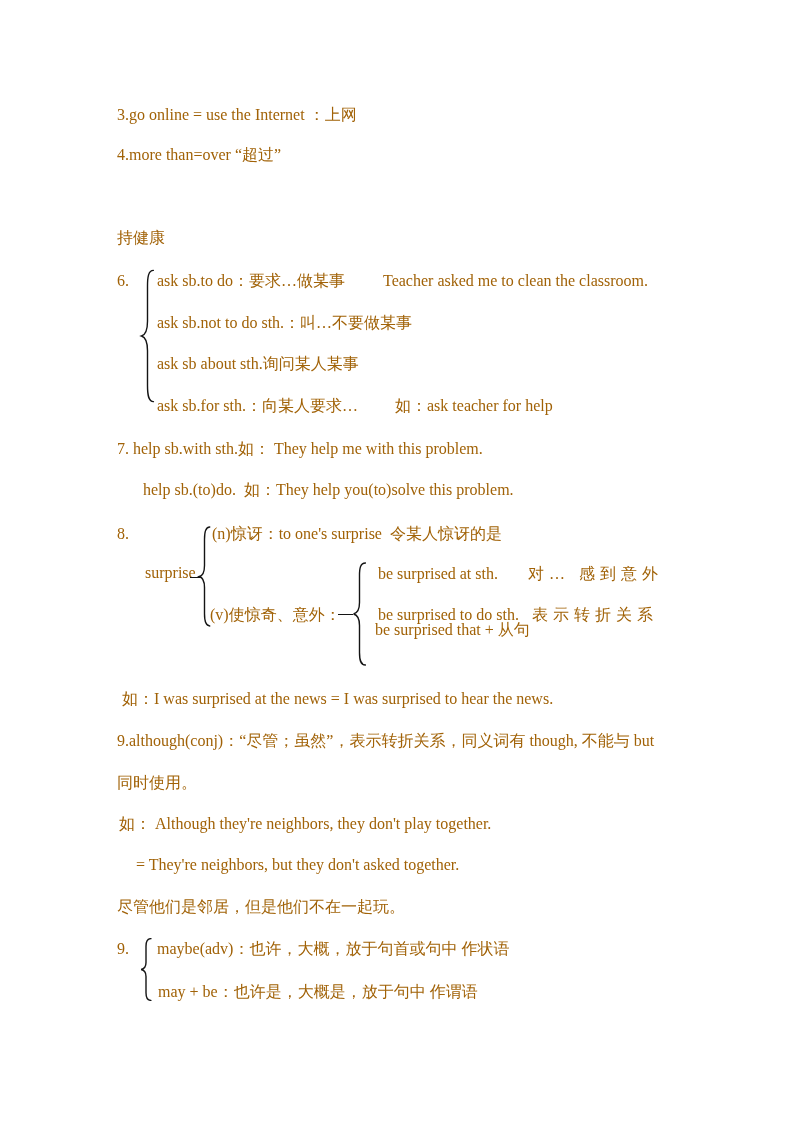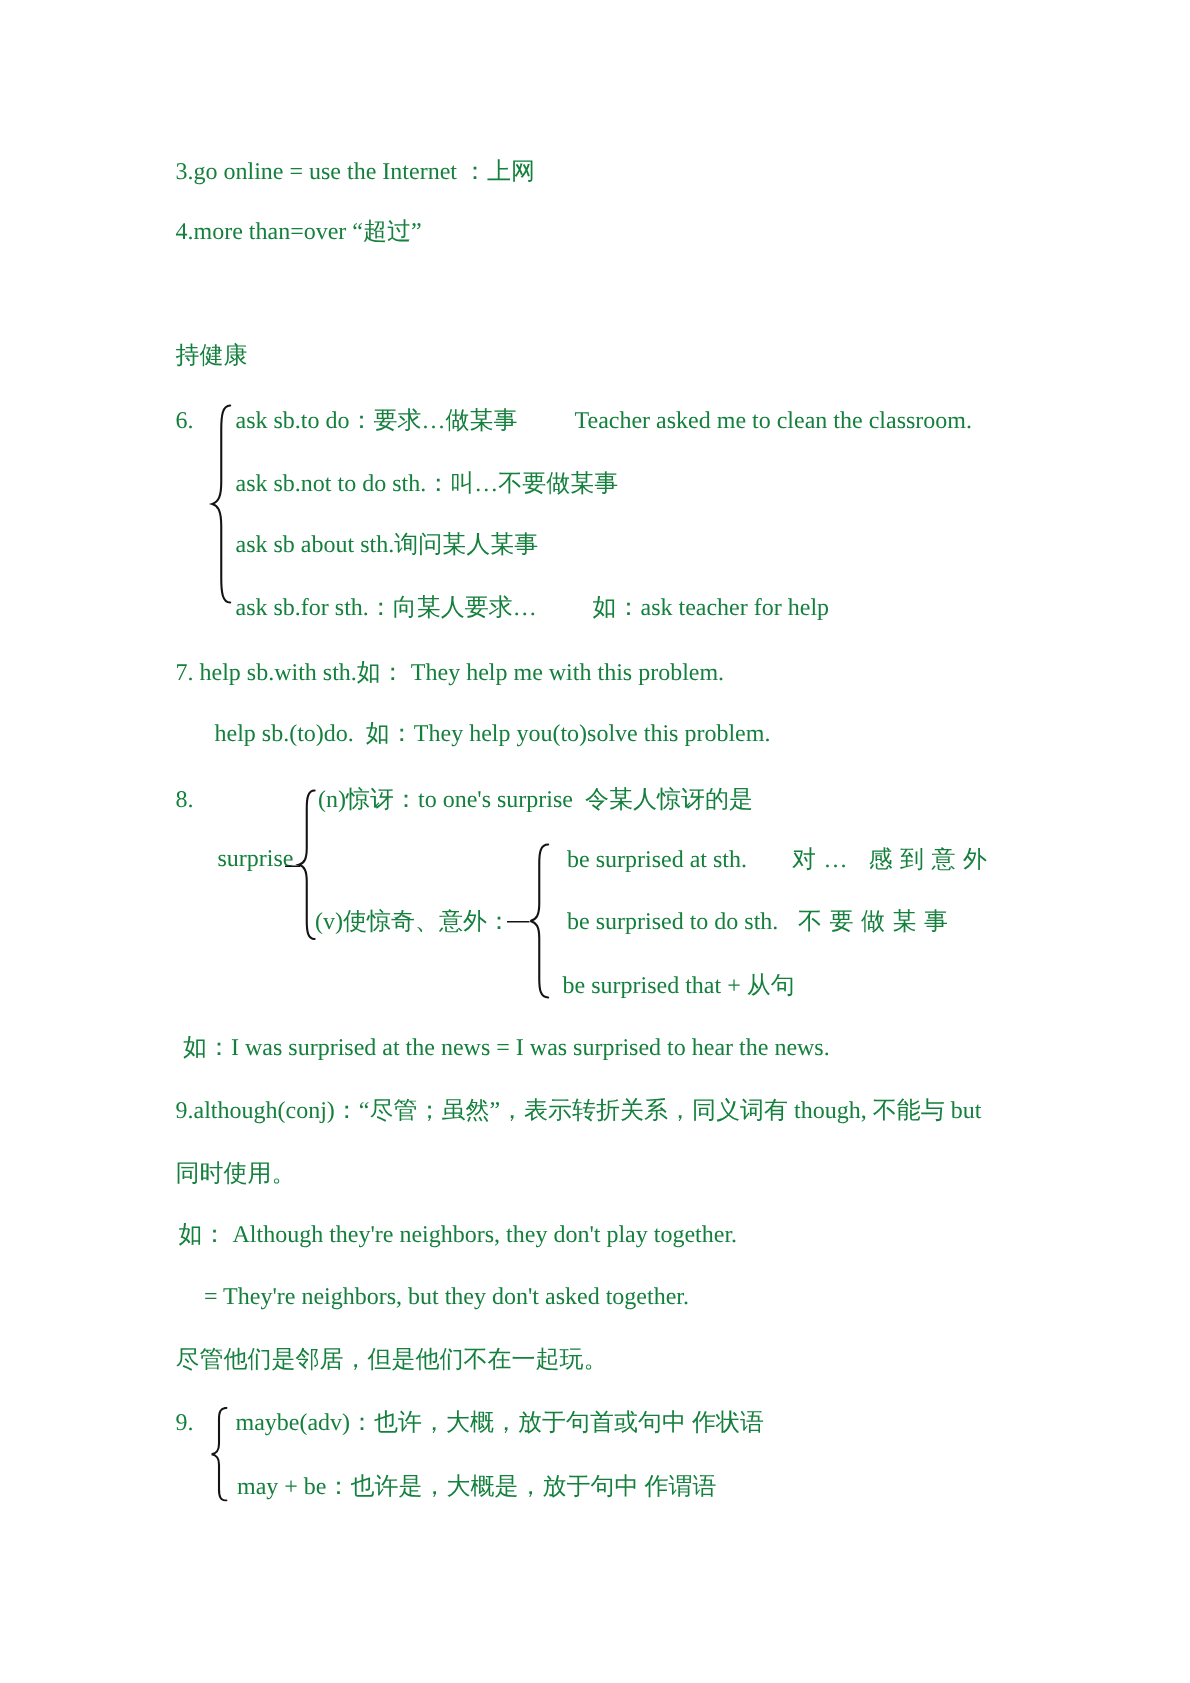--- a/index.html
+++ b/index.html
@@ -3,21 +3,21 @@
 <meta charset="utf-8">
 <style>
   html,body{margin:0;padding:0;background:#ffffff;}
   .page{
     position:relative;
     width:793px;
     height:1122px;
     background:#ffffff;
     font-family:"Liberation Serif","DejaVu Serif",serif;
     font-size:16px;
-    color:#15803d;
+    color:#a16207;
     overflow:hidden;
   }
   .line{
     position:absolute;
     white-space:pre;
     line-height:20px;
   }
   .brace{position:absolute;display:block;}
   .connector{position:absolute;border-top:1.5px solid #141414;height:0;}
   .ls5{letter-spacing:5px;}
@@ -53,22 +53,22 @@
   </svg>
   <div class="line" style="left:212px;top:524px">(n)惊讶：to one's surprise  令某人惊讶的是</div>
   <div class="line" style="left:210px;top:605px">(v)使惊奇、意外：</div>
   <div class="connector" style="left:338px;top:614px;width:15px"></div>
   <svg class="brace" style="left:351px;top:562px;width:17px;height:104px" viewBox="0 0 20 100" preserveAspectRatio="none">
     <path d="M17 1 C11 1 10 6 10 13 L10 39 C10 46 8 49 3 50 C8 51 10 54 10 61 L10 87 C10 94 11 99 17 99" fill="none" stroke="#141414" stroke-width="1.4" vector-effect="non-scaling-stroke" stroke-linecap="round"></path>
   </svg>
   <div class="line" style="left:378px;top:564px">be surprised at sth.</div>
   <div class="line ls5" style="left:528px;top:564px">对… 感到意外</div>
   <div class="line" style="left:378px;top:605px">be surprised to do sth.</div>
-  <div class="line ls5" style="left:532px;top:605px">不要做某事</div>
-  <div class="line" style="left:375px;top:648px">be surprised that + 从句</div>
+  <div class="line ls5" style="left:532px;top:605px">表示转折关系</div>
+  <div class="line" style="left:375px;top:620px">be surprised that + 从句</div>
   <div class="line" style="left:122px;top:689px">如：I was surprised at the news = I was surprised to hear the news.</div>
 
   <div class="line" style="left:117px;top:731px">9.although(conj)：“尽管；虽然”，表示转折关系，同义词有 though, 不能与 but</div>
   <div class="line" style="left:117px;top:773px">同时使用。</div>
   <div class="line" style="left:119px;top:814px">如： Although they're neighbors, they don't play together.</div>
   <div class="line" style="left:136px;top:855px">= They're neighbors, but they don't asked together.</div>
   <div class="line" style="left:117px;top:897px">尽管他们是邻居，但是他们不在一起玩。</div>
 
   <div class="line" style="left:117px;top:939px">9.</div>
   <svg class="brace" style="left:139px;top:938px;width:14px;height:63px" viewBox="0 0 20 100" preserveAspectRatio="none">

